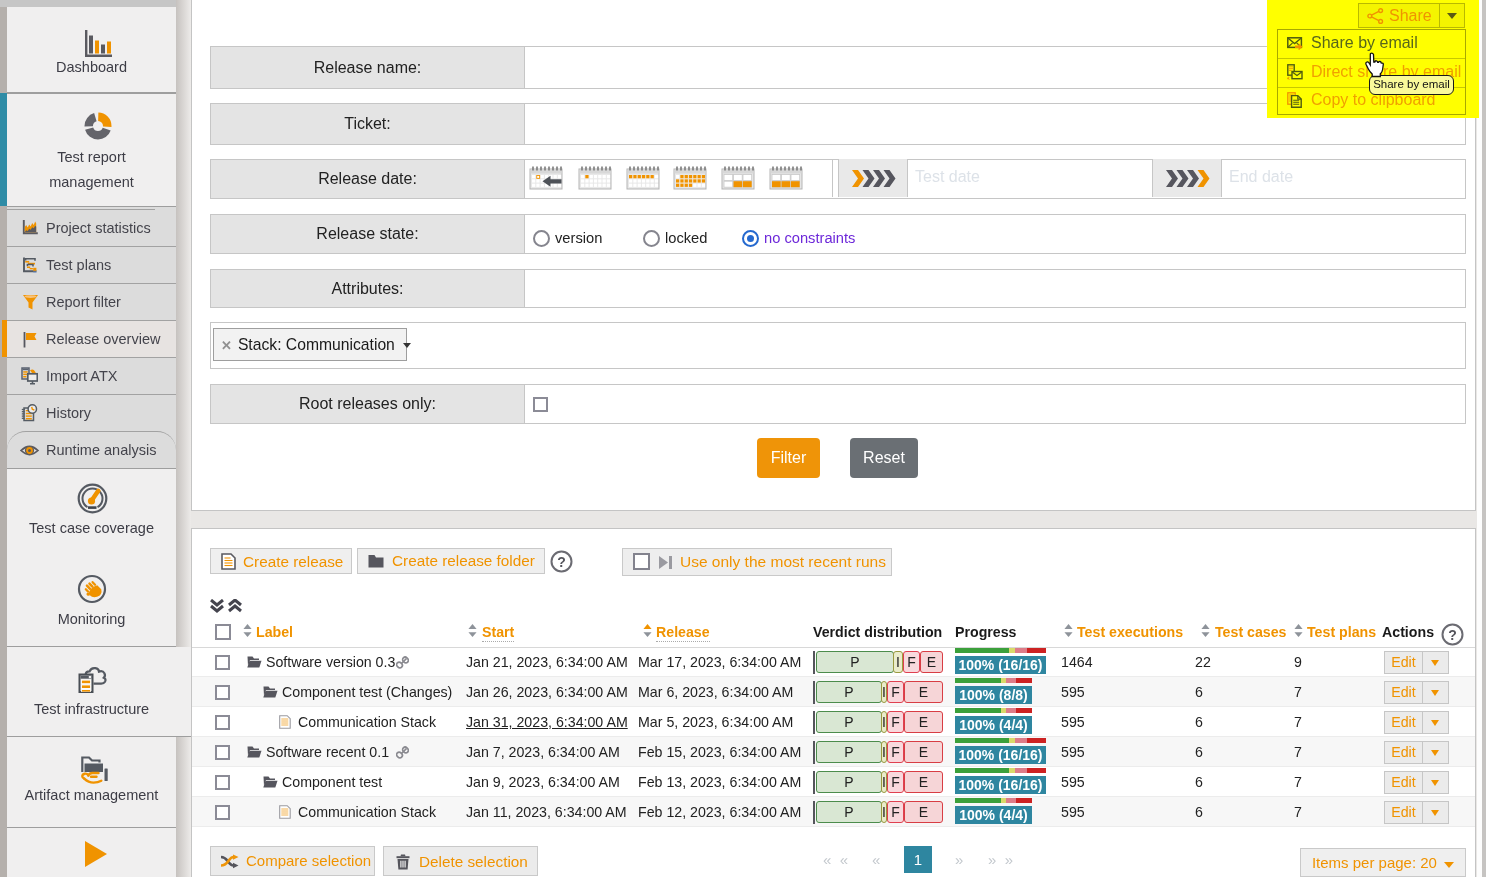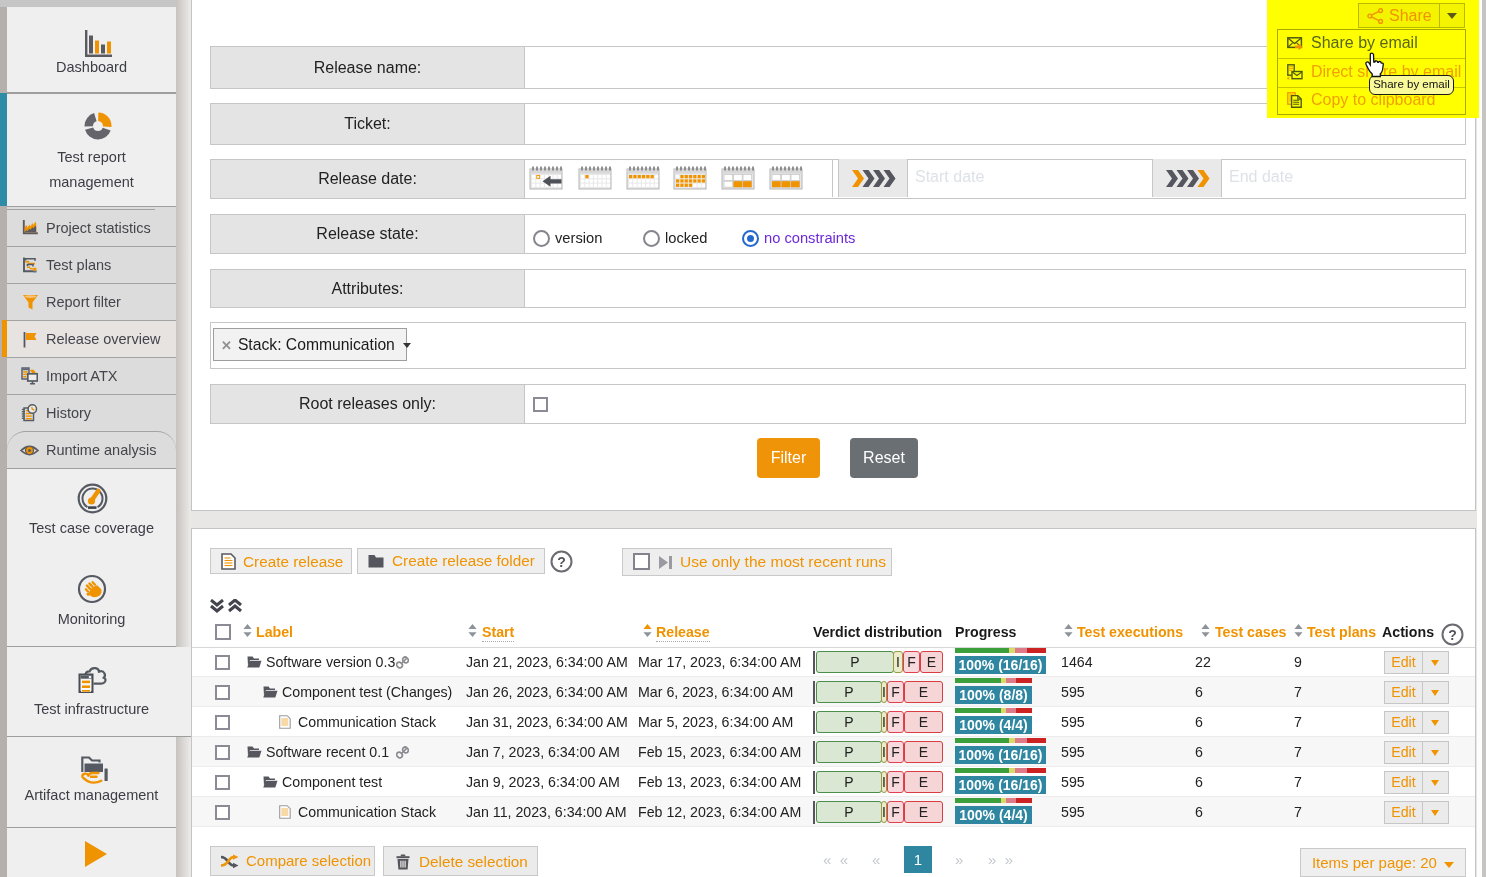--- a/index.html
+++ b/index.html
@@ -360,21 +360,21 @@
 <div class="abs" style="left:838px;top:159px;width:68px;height:38px;background:#e9e9e9;border-left:1px solid #c6c6c6;border-right:1px solid #c6c6c6;">
   <svg class="abs" style="left:13px;top:11px;" width="44" height="17" viewBox="0 0 44 17">
     <g>
           <path d="M0 0 L6 0 L12 8.5 L6 17 L0 17 L6 8.5 Z" fill="#f09300"></path>
           <path d="M10.5 0 L16.5 0 L22.5 8.5 L16.5 17 L10.5 17 L16.5 8.5 Z" fill="#56565e"></path>
           <path d="M21 0 L27 0 L33 8.5 L27 17 L21 17 L27 8.5 Z" fill="#56565e"></path>
           <path d="M31.5 0 L37.5 0 L43.5 8.5 L37.5 17 L31.5 17 L37.5 8.5 Z" fill="#56565e"></path>
         </g>
   </svg>
 </div>
-<div class="abs" style="left:915px;top:168px;font-size:16px;color:#dde2e8;">Start date</div>
+<div class="abs" style="left:915px;top:168px;font-size:16px;color:#dde2e8;">Test date</div>
 
 <div class="abs" style="left:1152px;top:159px;width:68px;height:38px;background:#e9e9e9;border-left:1px solid #c6c6c6;border-right:1px solid #c6c6c6;">
   <svg class="abs" style="left:13px;top:11px;" width="44" height="17" viewBox="0 0 44 17">
     <g>
           <path d="M0 0 L6 0 L12 8.5 L6 17 L0 17 L6 8.5 Z" fill="#56565e"></path>
           <path d="M10.5 0 L16.5 0 L22.5 8.5 L16.5 17 L10.5 17 L16.5 8.5 Z" fill="#56565e"></path>
           <path d="M21 0 L27 0 L33 8.5 L27 17 L21 17 L27 8.5 Z" fill="#56565e"></path>
           <path d="M31.5 0 L37.5 0 L43.5 8.5 L37.5 17 L31.5 17 L37.5 8.5 Z" fill="#f09300"></path>
         </g>
   </svg>
@@ -536,21 +536,21 @@
 <svg class="abs" style="left:279px;top:715px;" width="12" height="14" viewBox="0 0 12 14">
       <path d="M0.7 0.7 h7.5 l3 3 v9.5 h-10.5 z" fill="#fff" stroke="#9a9aa0" stroke-width="1.1"></path>
       <g stroke="#f0a93a" stroke-width="0.9">
         <path d="M2.3 4 h7"></path>
         <path d="M2.3 6 h7"></path>
         <path d="M2.3 8 h7"></path>
         <path d="M2.3 10 h7"></path>
       </g>
     </svg>
 <div class="cell" style="left:298px;top:714px;">Communication Stack</div>
-<div class="cell" style="left:466px;top:714px;">Jan 31, 2023, 6:34:00 AM</div>
+<div class="cell" style="left:466px;top:714px;text-decoration:underline;">Jan 31, 2023, 6:34:00 AM</div>
 <div class="cell" style="left:638px;top:714px;">Mar 5, 2023, 6:34:00 AM</div>
 <div class="abs" style="left:813px;top:711px;width:2px;height:23px;background:#55555c;"></div>
 <div class="vbox" style="left:816px;top:711px;width:64px;height:20px;line-height:20px;border:1.5px solid #4c8c4c;background:#d9e7d3;">P</div>
 <div class="vbox" style="left:881px;top:711px;width:4px;height:20px;line-height:20px;border:1.5px solid #9a9a40;background:#eaeccb;">I</div>
 <div class="vbox" style="left:887px;top:711px;width:15px;height:20px;line-height:20px;border:1.5px solid #e04050;background:#f8d9dd;">F</div>
 <div class="vbox" style="left:904px;top:711px;width:37px;height:20px;line-height:20px;border:1.5px solid #d83d44;background:#f6d5d7;">E</div>
 <div class="abs" style="left:955px;top:708px;width:77px;height:5px;background:#cc2222;">
       <span class="abs" style="left:0;top:0;width:46px;height:5px;background:#3ba03b;"></span>
       <span class="abs" style="left:46px;top:0;width:5px;height:5px;background:#d9d96a;"></span>
       <span class="abs" style="left:51px;top:0;width:10px;height:5px;background:#dd7c88;"></span>

